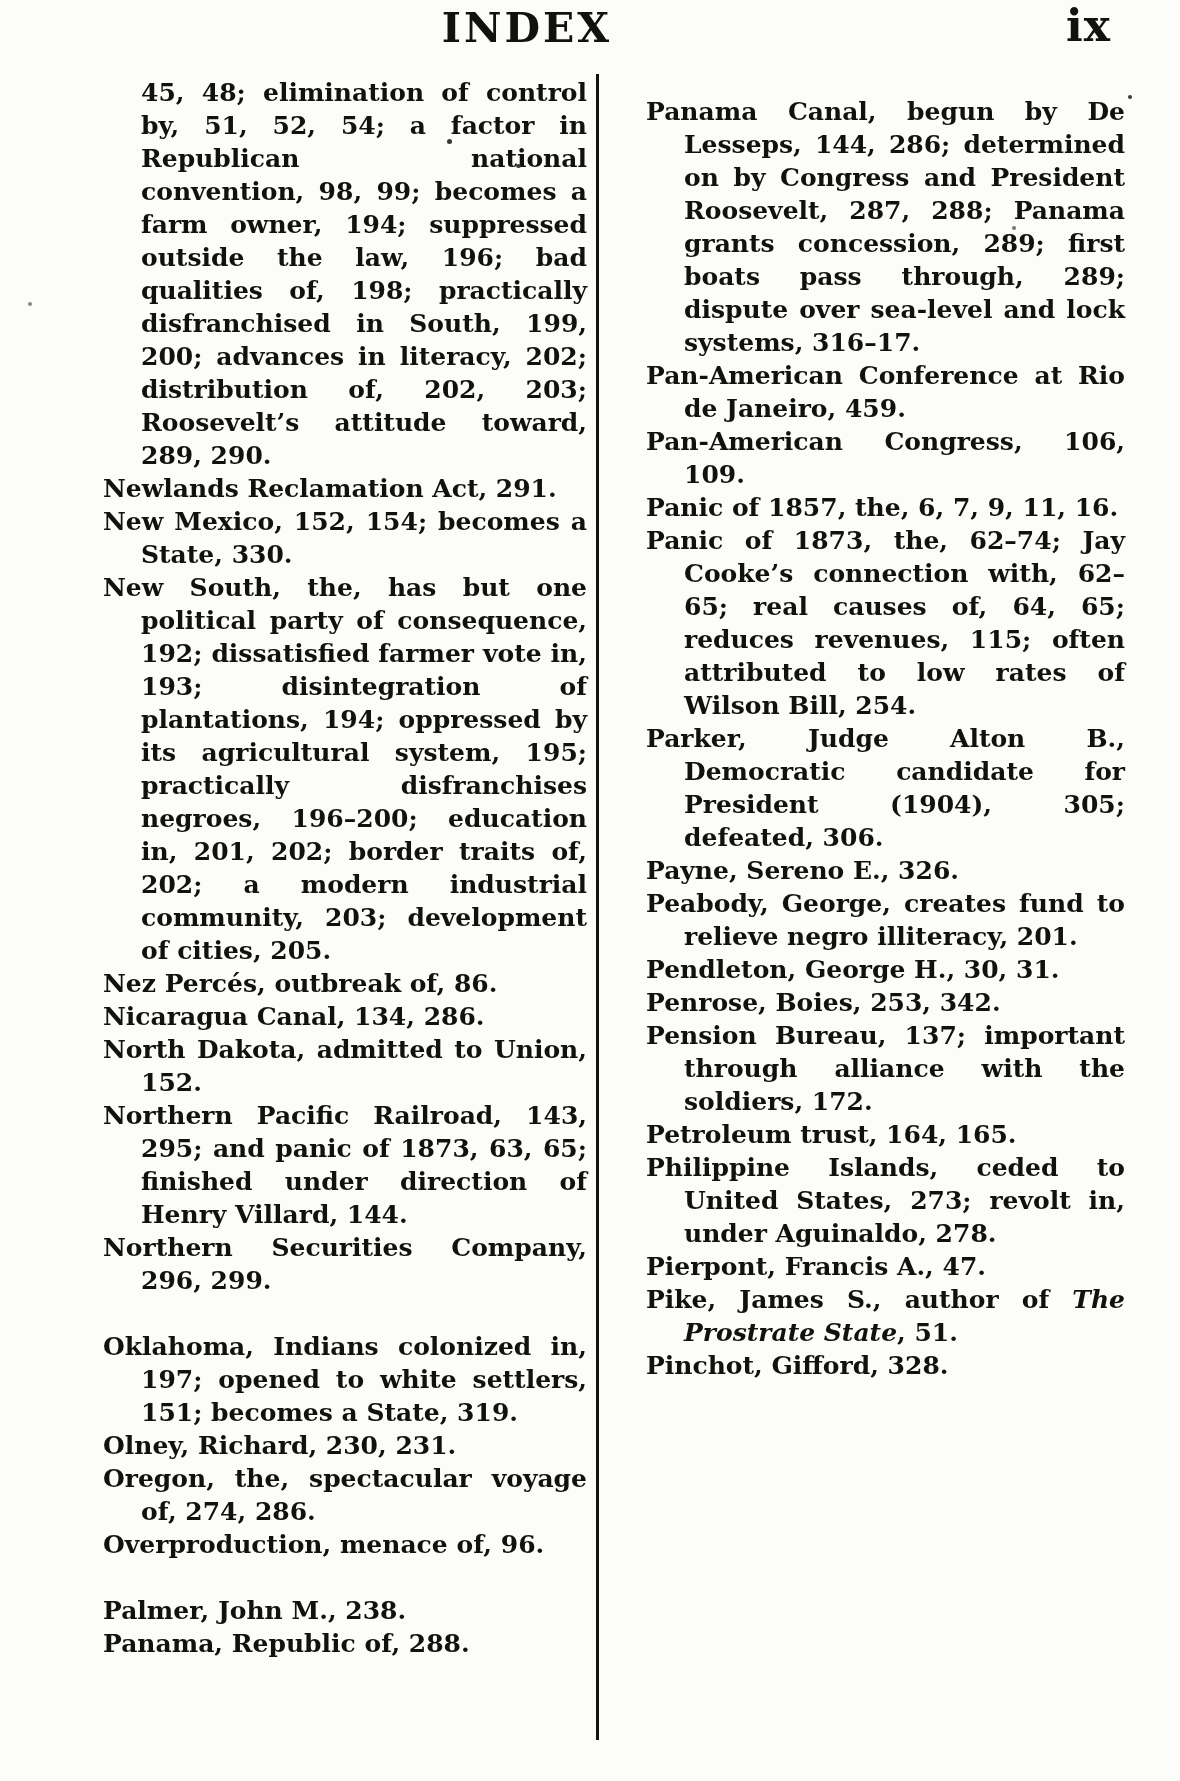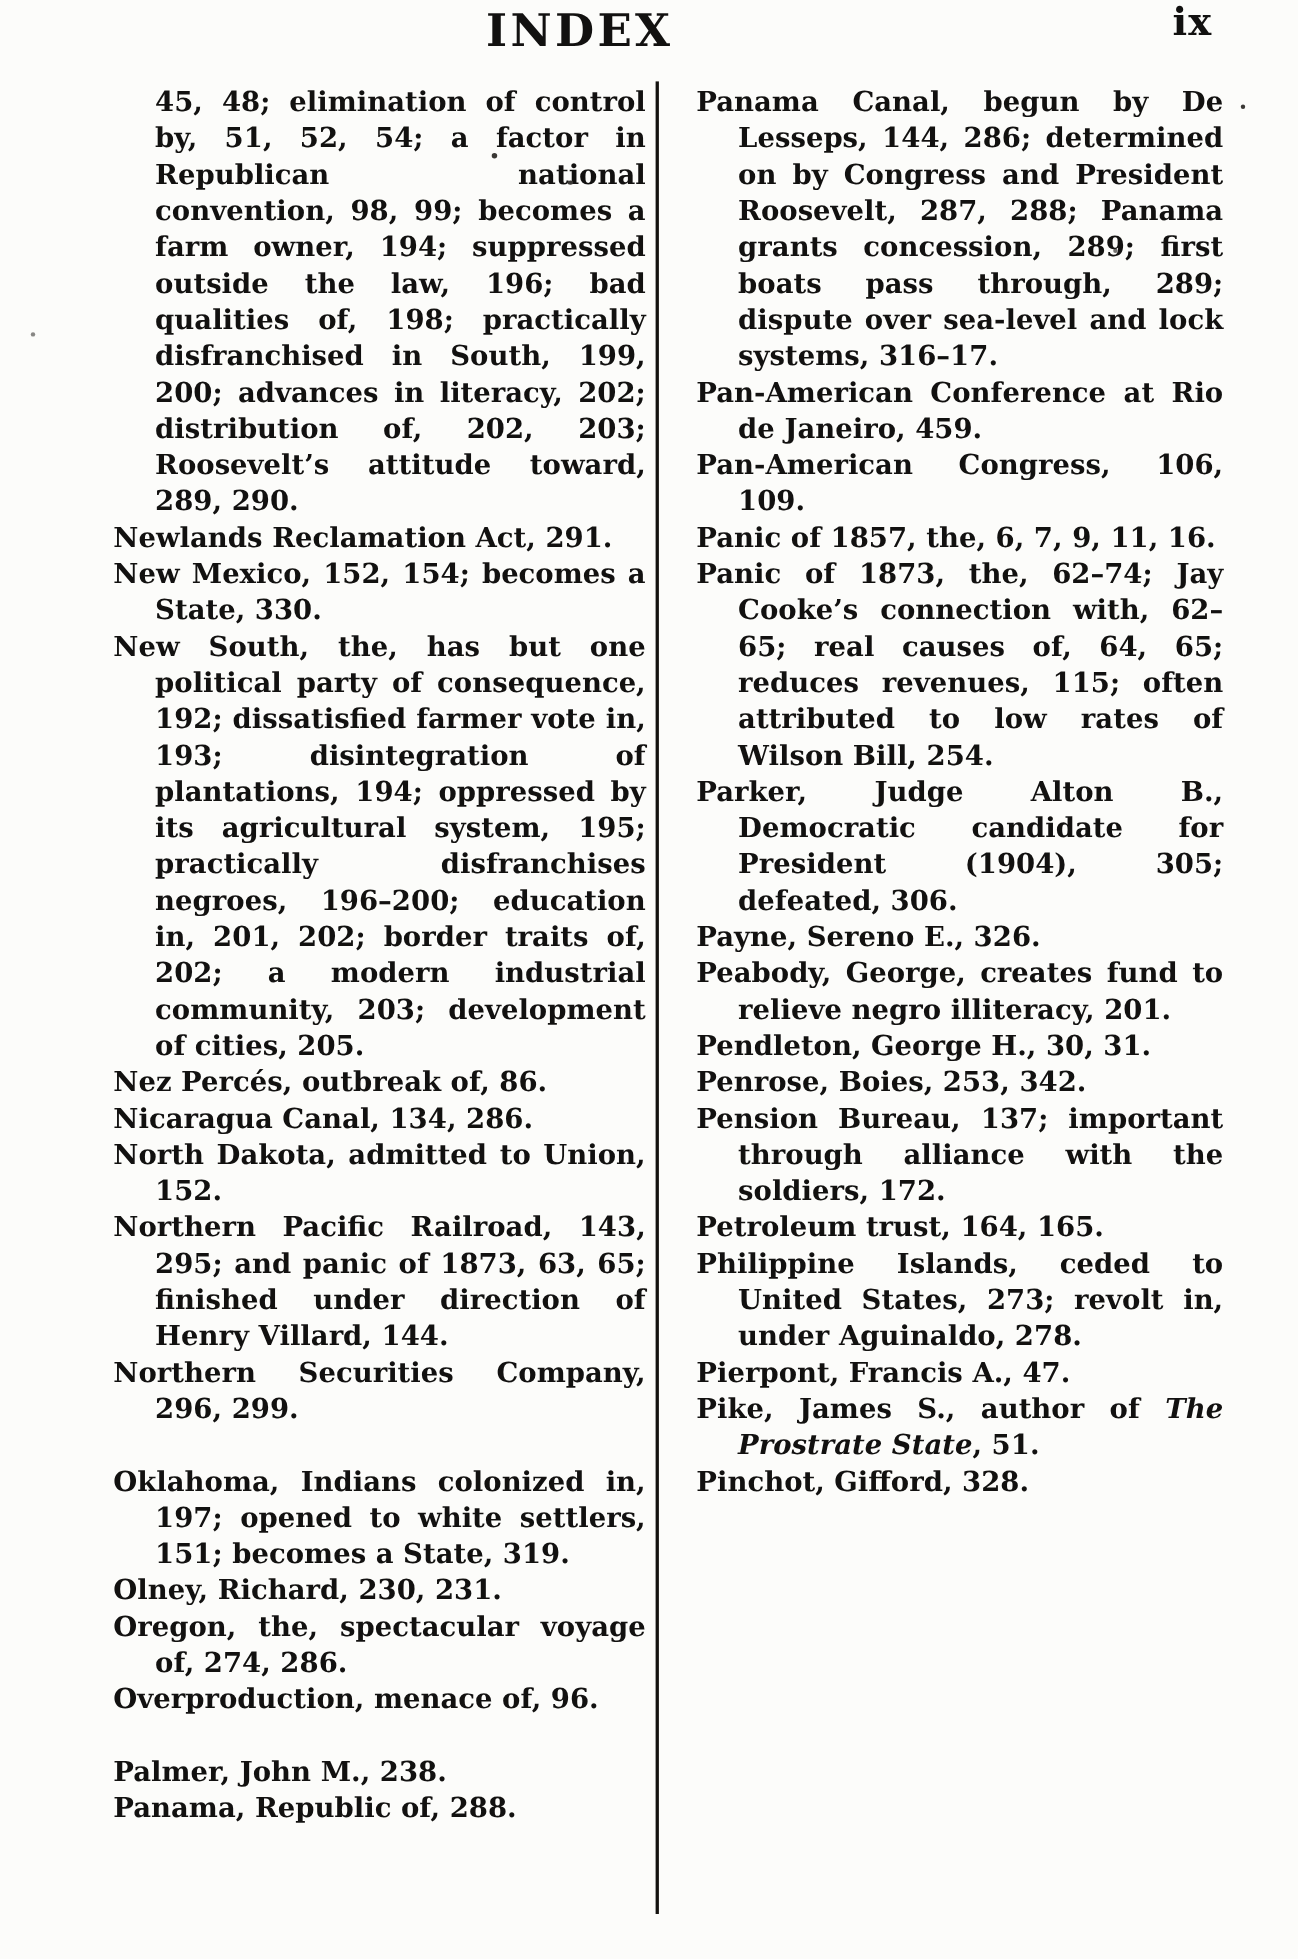--- a/index.html
+++ b/index.html
@@ -17,39 +17,39 @@
     left:527px;top:4px;
     transform:translateX(-50%);
     font-size:41px;
     font-weight:700;
     letter-spacing:3px;
     margin:0;
   }
   .folio{
     position:absolute;
     left:1066px;top:0px;
-    font-size:35px;
+    font-size:44px;
     font-weight:700;
     letter-spacing:1px;
   }
   .column-divider{
     position:absolute;
     left:596px;top:74px;
     width:3px;height:1666px;
     background:#14120f;
   }
   .col{
     position:absolute;
     top:76px;
     font-size:25px;
     line-height:33px;
     font-weight:bold;
   }
   .col-left{left:103px;width:484px;}
-  .col-right{left:633px;width:479px;}
+  .col-right{left:646px;width:479px;margin-top:19px;}
   .entry{
     padding-left:38px;
     text-indent:-38px;
     text-align:justify;
     margin:0;
   }
   .entry.continuation{text-indent:0;}
   .entry.gap{margin-top:33px;}
   .speck{
     position:absolute;

